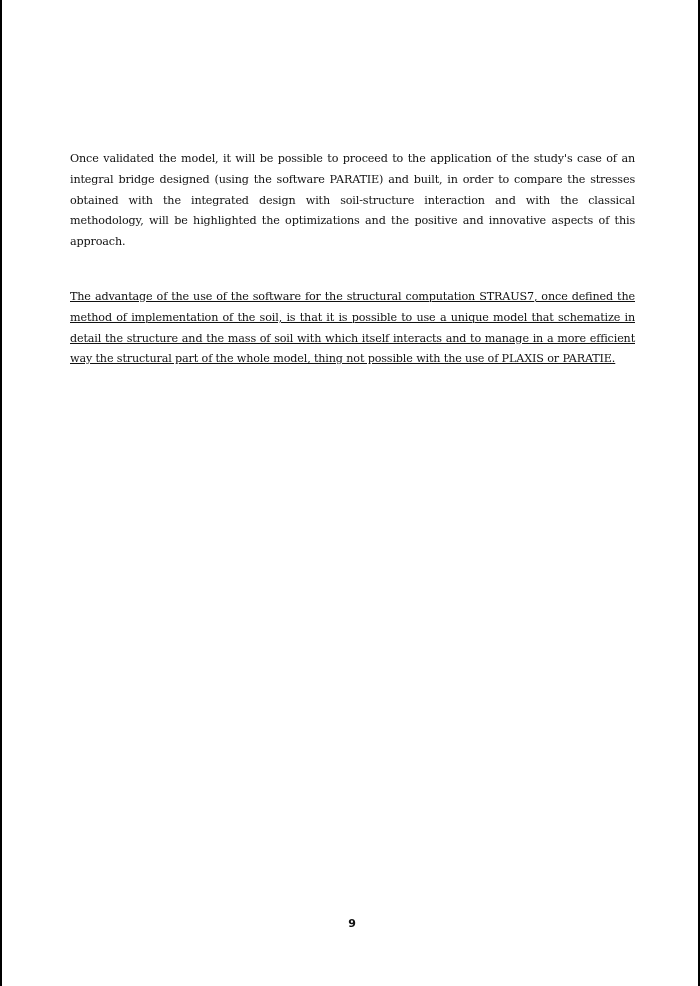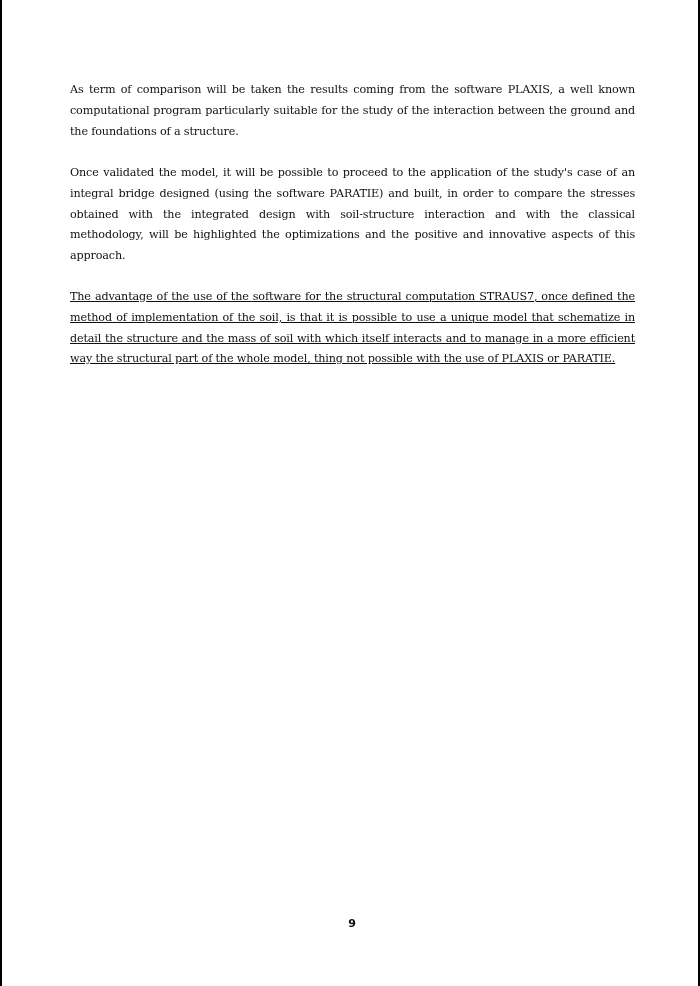--- a/index.html
+++ b/index.html
@@ -25,40 +25,37 @@
       width: 565px;
       font-family: "DejaVu Serif", "Liberation Serif", serif;
       font-size: 11.2px;
       line-height: 20.8px;
       color: #111;
       text-align: justify;
       letter-spacing: -0.15px;
     }
     .body-text p { margin: 0; }
     #p1 { top: 80px; }
-    #p2 { top: 163px; }
+    #p2 { top: 149px; }
     #p3 { top: 287px; text-decoration: underline; }
     .page-number {
       position: absolute;
       top: 917px;
       left: 0; width: 700px;
       text-align: center;
       font-family: "DejaVu Sans", "Liberation Sans", sans-serif;
       font-size: 11px;
       font-weight: bold;
       color: #111;
     }
   </style>
 </head>
 <body>
 
 <div class="page">
-  <div class="body-text" id="p1">
-    <p>As term of comparison will be taken the results coming from the software PLAXIS, a well known computational program particularly suitable for the study of the interaction between the ground and the foundations of a structure.</p>
-  </div>
   <div class="body-text" id="p2">
     <p>Once validated the model, it will be possible to proceed to the application of the study's case of an integral bridge designed (using the software PARATIE) and built, in order to compare the stresses obtained with the integrated design with soil-structure interaction and with the classical methodology, will be highlighted the optimizations and the positive and innovative aspects of this approach.</p>
   </div>
   <div class="body-text" id="p3">
     <p>The advantage of the use of the software for the structural computation STRAUS7, once defined the method of implementation of the soil, is that it is possible to use a unique model that schematize in detail the structure and the mass of soil with which itself interacts and to manage in a more efficient way the structural part of the whole model, thing not possible with the use of PLAXIS or PARATIE.</p>
   </div>
   <div class="page-number">9</div>
 </div>
 
 </body></html>

